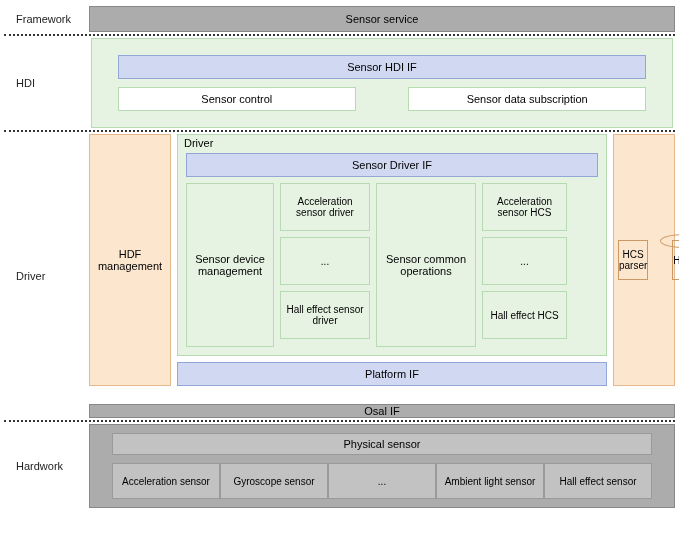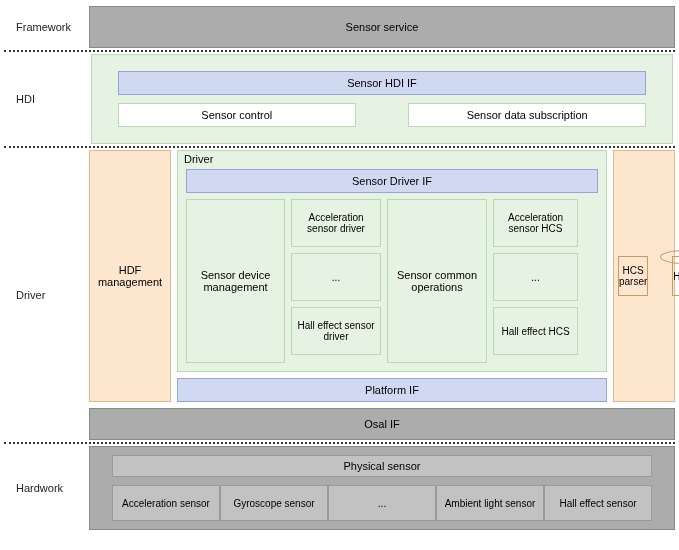--- a/index.html
+++ b/index.html
@@ -4,56 +4,56 @@
 <style>
 *{box-sizing:border-box;margin:0;padding:0}
 body{font-family:Arial,sans-serif;font-size:11px;background:#fff;width:679px}
 .container{padding:4px}
 
 .section{display:flex;align-items:stretch;margin:2px 0}
 .section-label{width:85px;display:flex;align-items:center;justify-content:flex-start;padding-left:12px;color:#222}
 .section-body{flex:1;position:relative}
 
 
-.fw-box{background:#acacac;border:1px solid #888;height:42px;display:flex;align-items:center;justify-content:center}
+.fw-box{background:#acacac;border:1px solid #888;height:26px;display:flex;align-items:center;justify-content:center}
 
 
 .dots{border:none;border-top:2px dotted #333;margin:2px 0;width:100%}
 
 
 .hdi-outer{background:#e6f3e2;border:1px solid #b6dbb0;padding:16px;margin:0 2px}
 .hdi-top{background:#d0d9f1;border:1px solid #92a7d6;height:24px;display:flex;align-items:center;justify-content:center;margin:0 10px 8px 10px}
 .hdi-row{display:flex;justify-content:space-between;padding:0 10px}
 .hdi-btn{background:#fff;border:1px solid #b6dbb0;height:24px;width:45%;display:flex;align-items:center;justify-content:center}
 
 
 .drv-row{display:flex;gap:6px}
 .hdf-mgmt{background:#fce6ce;border:1px solid #e5b98c;width:82px;display:flex;align-items:center;justify-content:center;text-align:center;padding:4px}
 .drv-mid{flex:1}
 .drv-green{background:#e6f3e2;border:1px solid #b6dbb0;position:relative;padding:18px 8px 8px 8px}
 .drv-green-title{position:absolute;top:2px;left:6px}
 .sdif{background:#d0d9f1;border:1px solid #92a7d6;height:24px;display:flex;align-items:center;justify-content:center;margin-bottom:6px}
 .inner-cols{display:flex;gap:6px}
 .col-box{background:#e6f3e2;border:1px solid #b6dbb0;display:flex;align-items:center;justify-content:center;text-align:center;padding:4px}
 .col-big{height:164px}
-.sdm{width:99px}
+.sdm{width:88px}
 .sco{width:100px}
 .vcol{display:flex;flex-direction:column;gap:6px}
 .vitem{background:#e6f3e2;border:1px solid #b6dbb0;height:48px;display:flex;align-items:center;justify-content:center;text-align:center;font-size:10px;padding:2px}
 .vcol.drivers{width:90px}
 .vcol.hcs{width:85px}
 
 .hcs-side{background:#fce6ce;border:1px solid #e5b98c;width:62px;display:flex;flex-direction:row;align-items:center;gap:12px;padding:10px 4px}
 .hcs-box{border:1px solid #c96;background:#fff0;width:48px;height:40px;display:flex;align-items:center;justify-content:center;text-align:center;font-size:10px}
 .cyl{position:relative;width:48px;height:52px}
 .cyl .top{position:absolute;top:0;left:0;width:48px;height:14px;border:1px solid #c96;border-radius:50%}
 .cyl .body{position:absolute;top:7px;left:0;width:48px;height:38px;border-left:1px solid #c96;border-right:1px solid #c96;border-bottom:1px solid #c96;border-bottom-left-radius:24px 7px;border-bottom-right-radius:24px 7px;display:flex;align-items:center;justify-content:center;font-size:10px}
 
 .plat-if{background:#d0d9f1;border:1px solid #92a7d6;height:24px;display:flex;align-items:center;justify-content:center;margin-top:6px}
-.osal{background:#acacac;border:1px solid #888;height:32px;display:flex;align-items:center;justify-content:center;margin-top:6px}
+.osal{background:#acacac;border:1px solid #888;height:14px;display:flex;align-items:center;justify-content:center;margin-top:18px}
 
 
 .hw-outer{background:#acacac;border:1px solid #888;padding:8px}
 .hw-top{background:#c2c2c2;border:1px solid #9a9a9a;height:22px;display:flex;align-items:center;justify-content:center;margin:0 14px 8px 14px}
 .hw-row{display:flex;justify-content:space-between;padding:0 14px}
 .hw-item{background:#c2c2c2;border:1px solid #9a9a9a;flex:1;height:36px;display:flex;align-items:center;justify-content:center;text-align:center;font-size:10px;padding:2px}
 </style>
 </head>
 <body>
 

